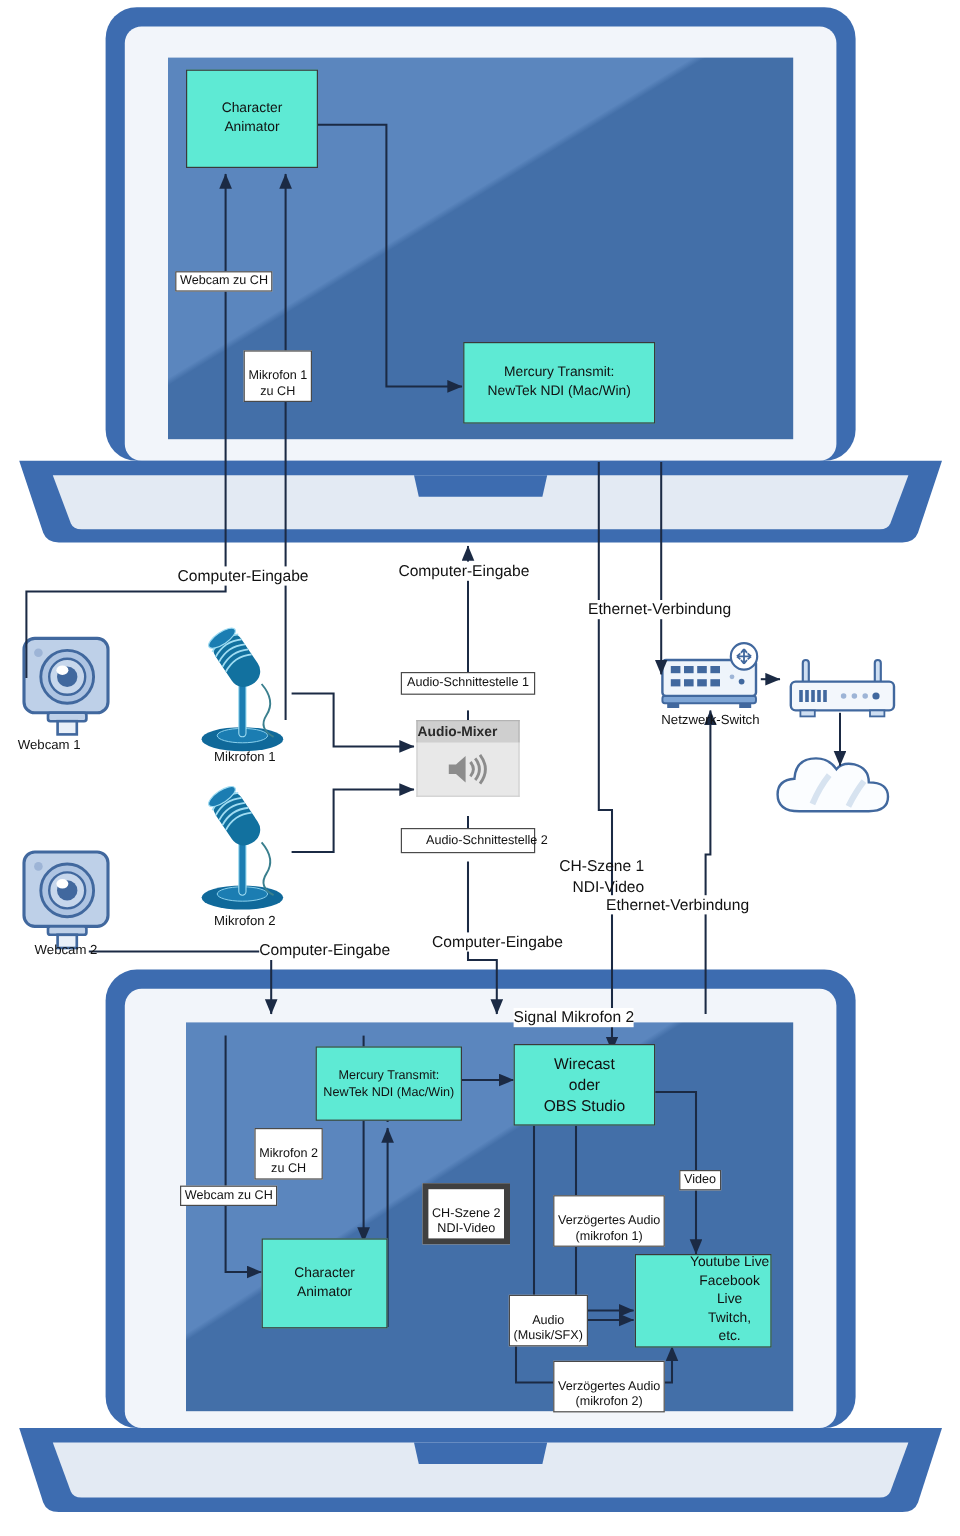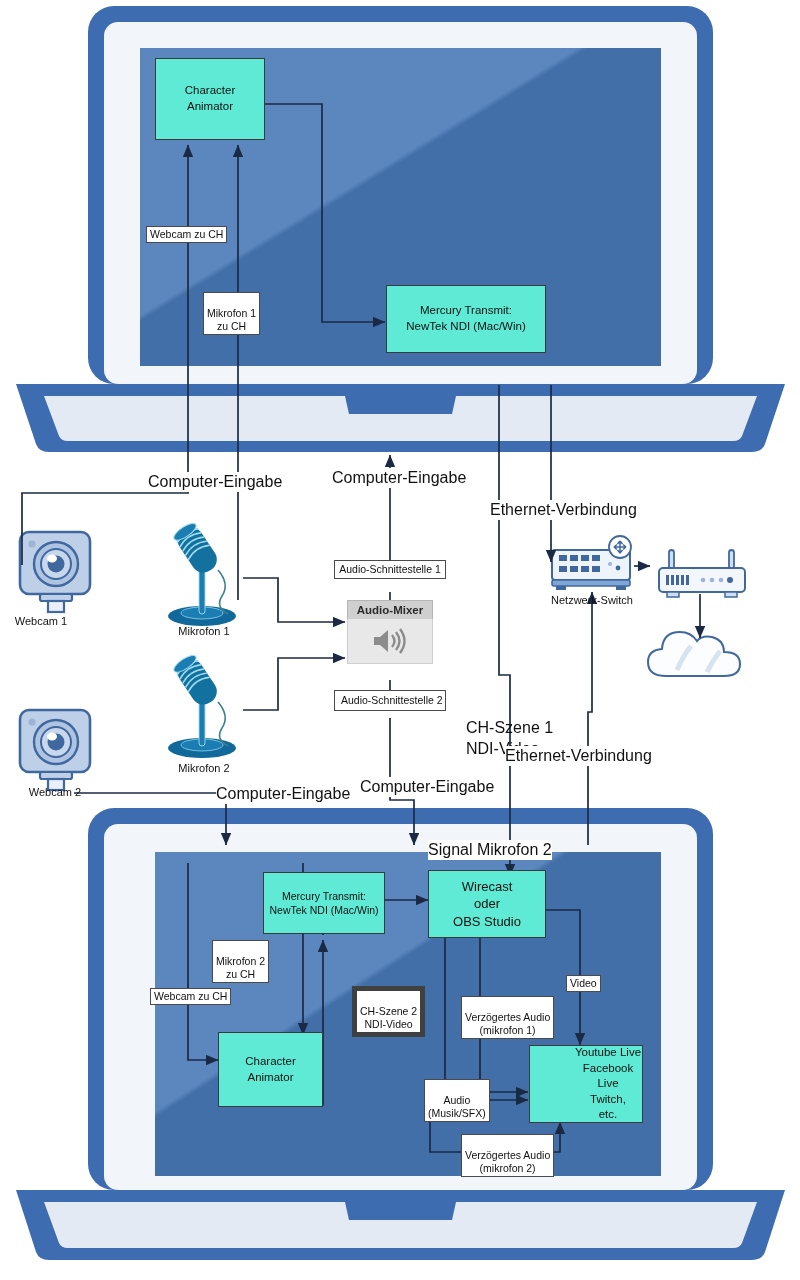--- a/index.html
+++ b/index.html
@@ -7,27 +7,27 @@
        font-family:"Liberation Sans","DejaVu Sans",sans-serif;color:#1a1a1a;}
   #stage{position:absolute;left:0;top:0;width:800px;height:1280px;}
   svg.layer{position:absolute;left:0;top:0;width:800px;height:1280px;overflow:visible;}
   .nodebox{position:absolute;background:#5eead4;border:1px solid #3a3a3a;
            display:flex;align-items:center;justify-content:center;text-align:center;
            font-size:11.5px;line-height:1.35;color:#111;box-sizing:border-box;z-index:30;}
   .lbl{position:absolute;background:#ffffff;border:1px solid #4a4a4a;
        font-size:10.5px;line-height:1.25;text-align:center;color:#111;
        padding:1px 3px;box-sizing:border-box;white-space:nowrap;z-index:28;}
   .lbl.noborder{border:none;background:transparent;}
-  .plaintxt{position:absolute;font-size:16px;line-height:1.25;text-align:left;
+  .plaintxt{position:absolute;font-size:13px;line-height:1.25;text-align:right;
             color:#111;white-space:nowrap;z-index:28;background:#ffffff;}
   .plaintxt.clear{background:transparent;}
   .devcap{position:absolute;font-size:11px;color:#111;text-align:center;white-space:nowrap;z-index:28;}
   .mixer{position:absolute;z-index:30;box-sizing:border-box;}
   .mixer .hdr{background:#cfcfcf;border:1px solid #b4b4b4;border-bottom:none;
-              font-size:11.5px;font-weight:bold;color:#2a2a2a;text-align:center;padding:3px 0;}
+              font-size:11.5px;font-weight:bold;color:#2a2a2a;padding:3px 0;}
   .mixer .bdy{background:#e8e8e8;border:1px solid #cfcfcf;border-top:none;
               height:44px;display:flex;align-items:center;justify-content:center;}
 </style>
 </head>
 <body>
 
 <div id="stage">
 
   <svg class="layer" style="z-index:5">
     <defs>
@@ -261,21 +261,21 @@
     <div class="bdy">
       <svg width="40" height="28" viewBox="0 0 40 28">
         <path d="M4,10 L10,10 L18,3 L18,25 L10,18 L4,18 Z" fill="#8c8c8c"></path>
         <path d="M22,8 Q27,14 22,20" stroke="#8c8c8c" stroke-width="2.4" fill="none"></path>
         <path d="M26,5 Q33,14 26,23" stroke="#8c8c8c" stroke-width="2.4" fill="none"></path>
         <path d="M30,2 Q39,14 30,26" stroke="#8c8c8c" stroke-width="2.4" fill="none"></path>
       </svg>
     </div>
   </div>
 
-  <div class="lbl" style="left:334px;top:690px;width:112px;padding:3px 6px;">
+  <div class="lbl" style="left:334px;top:690px;width:112px;padding:3px 20px;">
     <span>Audio-Schnittestelle 2</span>
   </div>
 
   <div class="plaintxt" style="left:148px;top:472px;">
     <span>Computer-Eingabe</span>
   </div>
   <div class="plaintxt" style="left:332px;top:468px;">
     <span>Computer-Eingabe</span>
   </div>
   <div class="plaintxt" style="left:490px;top:500px;">

